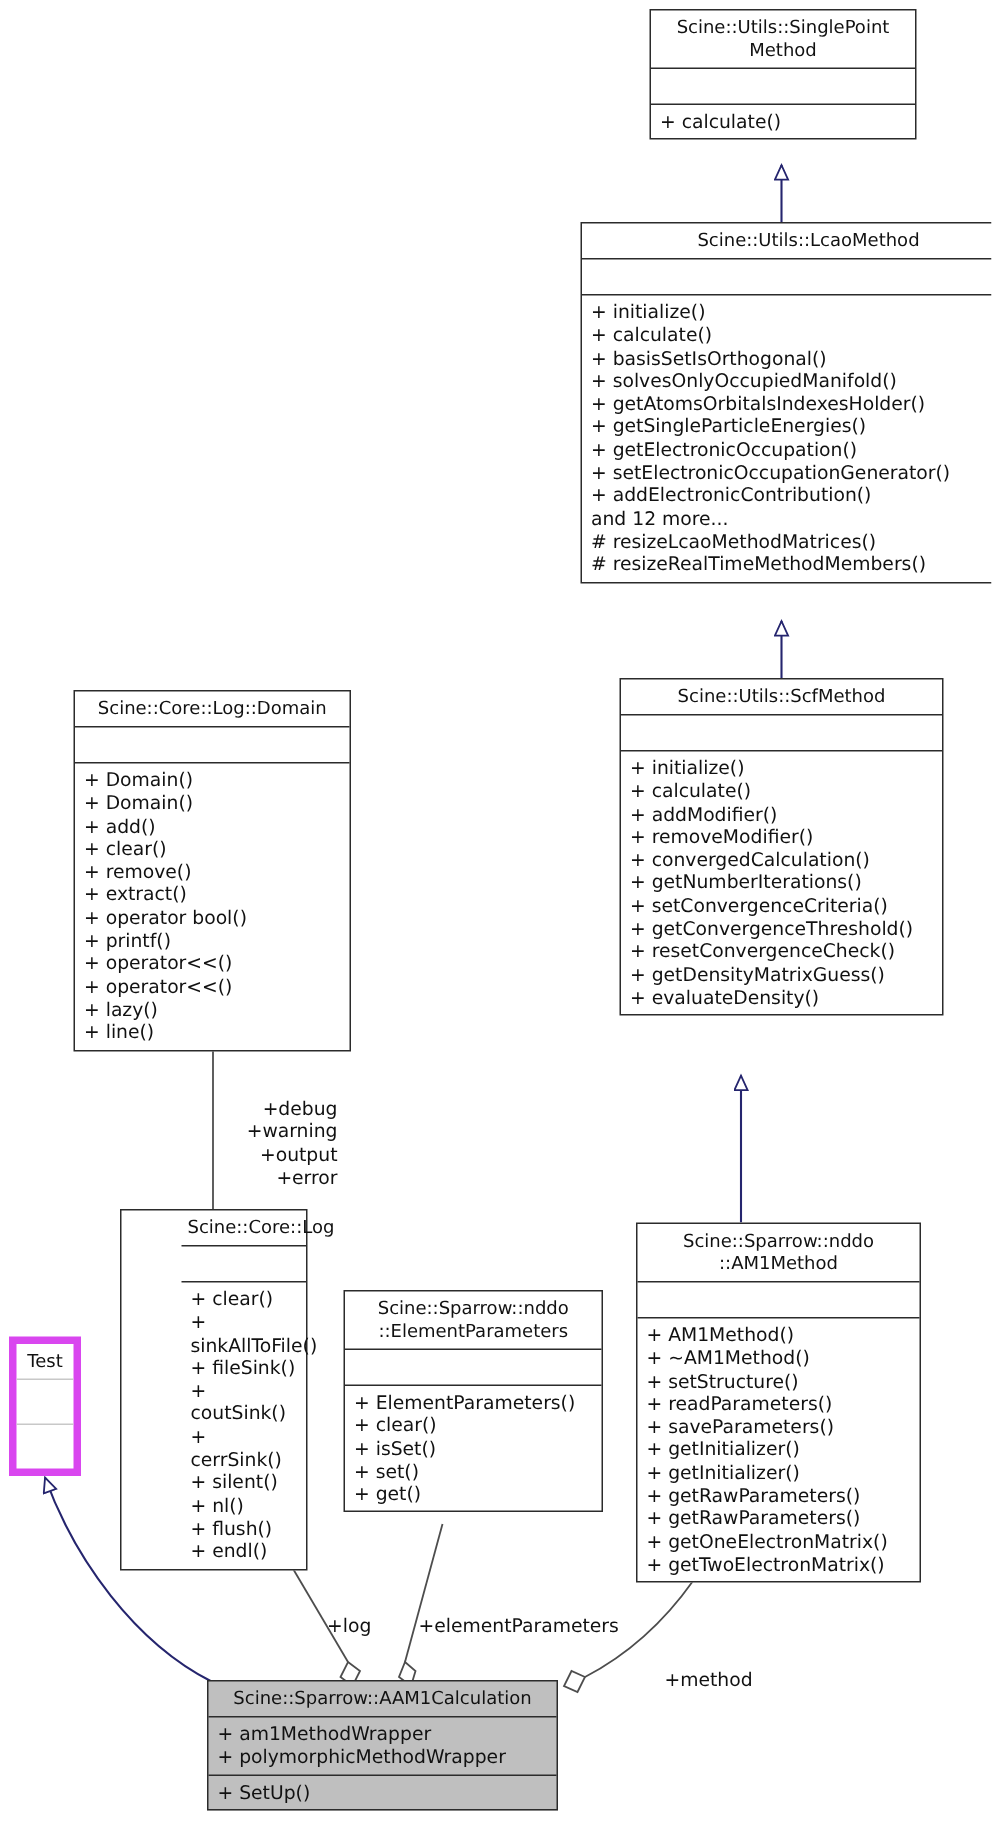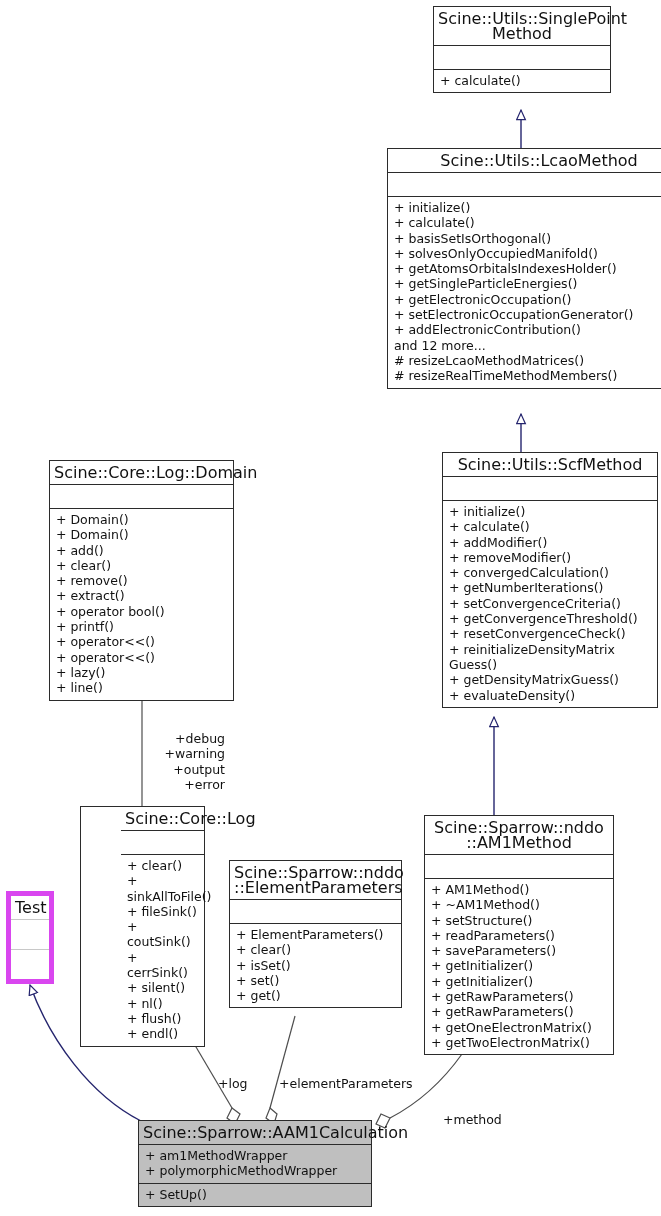--- a/index.html
+++ b/index.html
@@ -33,21 +33,21 @@
     z-index: 5;
   }
   .uml-box.filled {
     background: #bfbfbf;
   }
   .uml-box.faint {
     border: 5px solid #d946ef;
   }
   .box-title {
     text-align: center;
-    font-size: 16px;
+    font-size: 12px;
     color: #111111;
     line-height: 15px;
     padding: 4px 4px 4px 4px;
     white-space: pre-line;
   }
   .box-sep {
     border-top: 1px solid #2b2b2b;
     height: 0;
     font-size: 0;
     line-height: 0;
@@ -151,37 +151,35 @@
       <div class="member">+ getSingleParticleEnergies()</div>
       <div class="member">+ getElectronicOccupation()</div>
       <div class="member">+ setElectronicOccupationGenerator()</div>
       <div class="member">+ addElectronicContribution()</div>
       <div class="member">and 12 more...</div>
       <div class="member"># resizeLcaoMethodMatrices()</div>
       <div class="member"># resizeRealTimeMethodMembers()</div>
     </div>
   </div>
 
-  <div class="uml-box" style="left:413px; top:452px; width:216px;margin-left:29px;">
+  <div class="uml-box" style="left:413px; top:452px; width:216px;">
     <div class="box-title">Scine::Utils::ScfMethod</div>
     <div class="box-sep"></div>
     <div class="box-attrs empty"></div>
     <div class="box-sep"></div>
     <div class="box-ops">
       <div class="member">+ initialize()</div>
       <div class="member">+ calculate()</div>
       <div class="member">+ addModifier()</div>
       <div class="member">+ removeModifier()</div>
       <div class="member">+ convergedCalculation()</div>
       <div class="member">+ getNumberIterations()</div>
       <div class="member">+ setConvergenceCriteria()</div>
       <div class="member">+ getConvergenceThreshold()</div>
       <div class="member">+ resetConvergenceCheck()</div>
-      <div class="member">+ reinitializeDensityMatrix
-Guess()</div>
       <div class="member">+ getDensityMatrixGuess()</div>
       <div class="member">+ evaluateDensity()</div>
     </div>
   </div>
 
   <div class="uml-box" style="left:49px; top:460px; width:185px;">
     <div class="box-title">Scine::Core::Log::Domain</div>
     <div class="box-sep"></div>
     <div class="box-attrs empty"></div>
     <div class="box-sep"></div>

